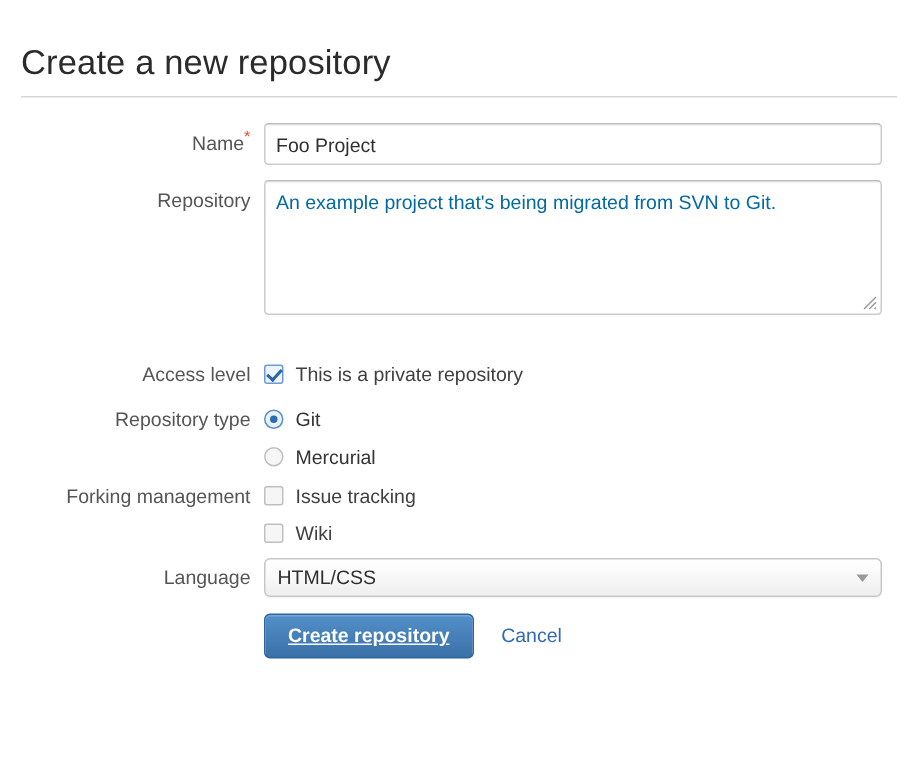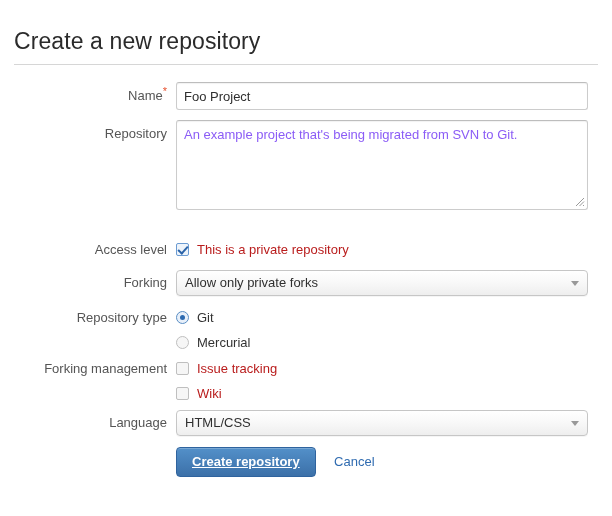--- a/index.html
+++ b/index.html
@@ -105,21 +105,21 @@
     width: 412px;
     height: 90px;
     padding: 5px 7px;
     border: 1px solid #cccccc;
     border-top-color: #bdbdbd;
     border-radius: 3px;
     background: #ffffff;
     font-family: "Liberation Sans", sans-serif;
     font-size: 13px;
     line-height: 17px;
-    color: #8b5cf6;
+    color: #0369a1;
     box-shadow: inset 0 1px 1px rgba(0,0,0,.055);
     resize: none;
     overflow: hidden;
     outline: none;
     display: block;
   }
   .resize-grip {
     position: absolute;
     right: 3px;
     bottom: 3px;
@@ -191,21 +191,21 @@
     border: solid #2a63a8;
     border-width: 0 2px 2px 0;
     transform: rotate(42deg);
   }
   .check-label {
     position: absolute;
     left: 21px;
     top: 0;
     line-height: 20px;
     font-size: 13px;
-    color: #b91c1c;
+    color: #404040;
     white-space: nowrap;
     text-align: center;
   }
 
   
   .radio-line {
     position: relative;
     height: 25px;
   }
   .rbox {
@@ -311,29 +311,20 @@
     <div class="row" style="height:30px;margin-top:18px;">
       <div class="label" style="top:2px;">Access level</div>
       <div class="control" style="top:0;">
         <div class="check-line">
           <span class="cbox on"></span>
           <span class="check-label">This is a private repository</span>
         </div>
       </div>
     </div>
 
-    <div class="row" style="height:38px;">
-      <div class="label" style="top:5px;">Forking</div>
-      <div class="control" style="top:0;">
-        <div class="select-box">
-          <span class="select-text">Allow only private forks</span>
-          <span class="select-caret"></span>
-        </div>
-      </div>
-    </div>
 
     <div class="row" style="height:51px;">
       <div class="label" style="top:2px;">Repository type</div>
       <div class="control" style="top:0;">
         <div class="radio-line">
           <span class="rbox on"></span>
           <span class="radio-label">Git</span>
         </div>
         <div class="radio-line">
           <span class="rbox off"></span>

